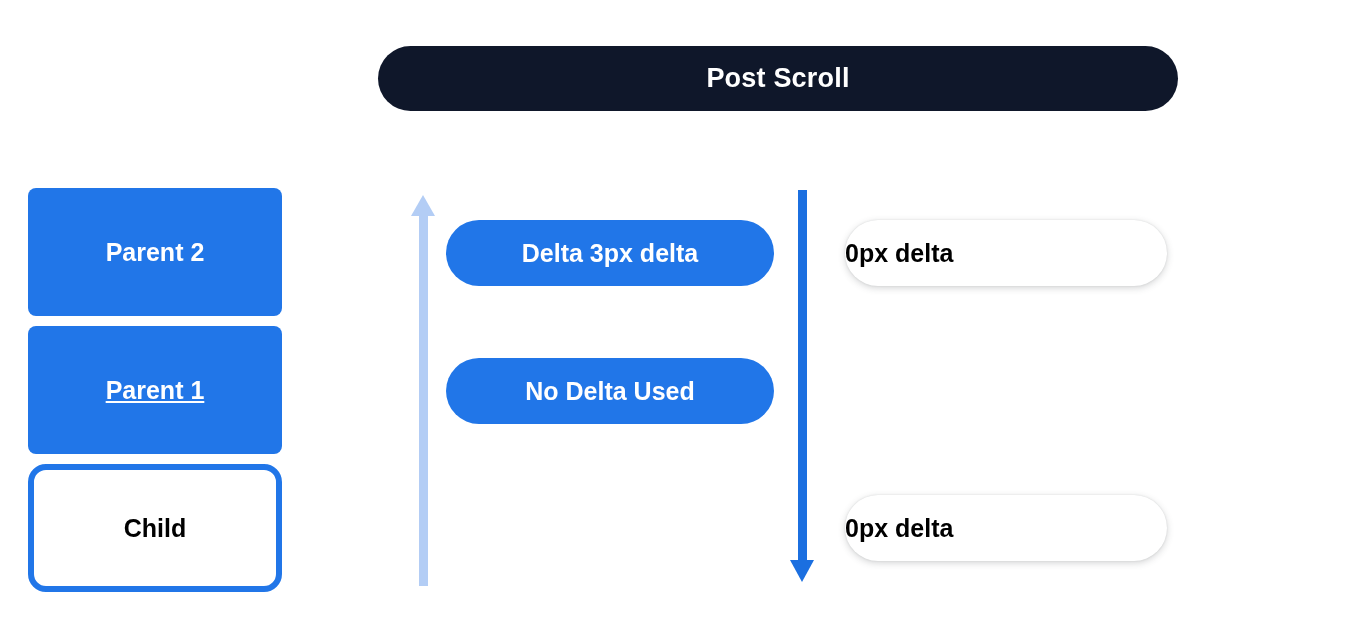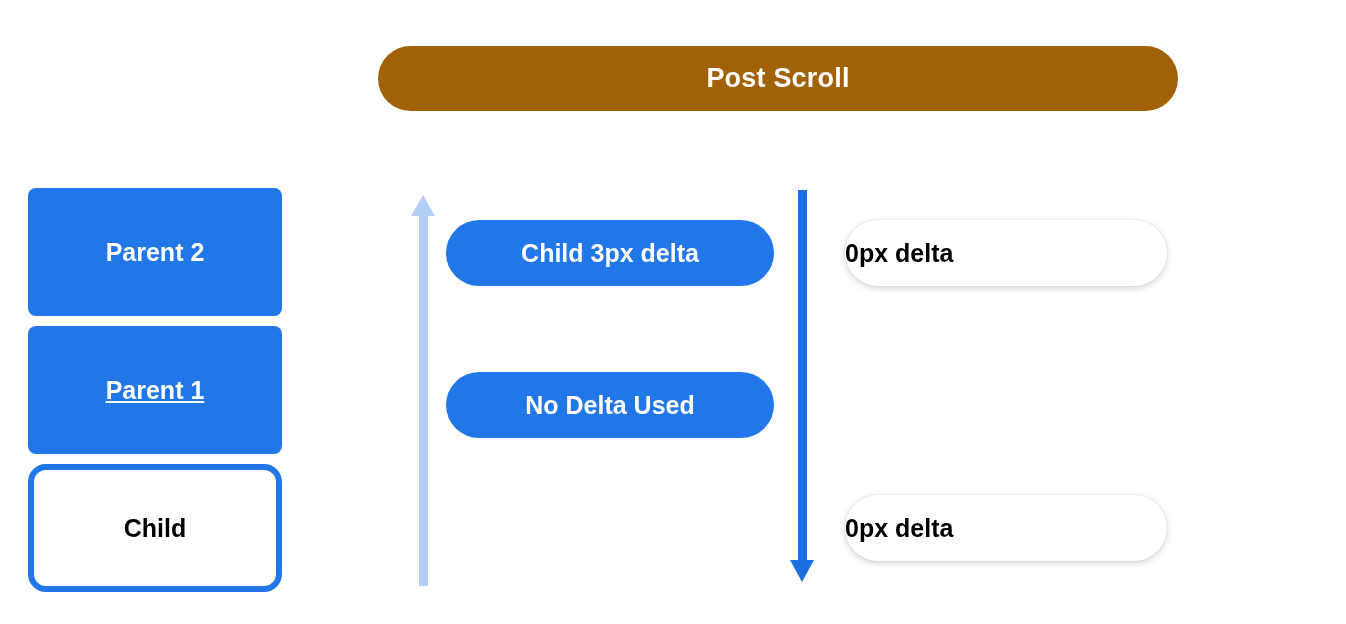--- a/index.html
+++ b/index.html
@@ -18,21 +18,21 @@
     overflow: hidden;
   }
 
   
   .header-pill {
     position: absolute;
     left: 378px;
     top: 46px;
     width: 800px;
     height: 65px;
-    background: #a16207;
+    background: #0f172a;
     border-radius: 33px;
     display: flex;
     align-items: center;
     justify-content: center;
     color: #ffffff;
     font-size: 27px;
     font-weight: bold;
     letter-spacing: 0.2px;
   }
 
@@ -78,21 +78,21 @@
     background: #2176e8;
     border-radius: 33px;
     display: flex;
     align-items: center;
     justify-content: center;
     color: #ffffff;
     font-size: 25px;
     font-weight: bold;
   }
   .center-row-1 { top: 220px; }
-  .center-row-2 { top: 372px; }
+  .center-row-2 { top: 358px; }
 
   
   .right-pill {
     position: absolute;
     left: 845px;
     width: 322px;
     height: 66px;
     background: #ffffff;
     border-radius: 33px;
     display: flex;
@@ -131,21 +131,21 @@
     <polygon points="18,7 30,28 6,28" fill="#b3cdf5"></polygon>
     <rect x="14" y="26" width="9" height="372" fill="#b3cdf5"></rect>
   </svg>
 
   <svg class="arrow" style="left:784px; top:188px;" width="40" height="400" viewBox="0 0 40 400">
     <rect x="14" y="2" width="9" height="372" fill="#1b6fe0"></rect>
     <polygon points="18,394 6,372 30,372" fill="#1b6fe0"></polygon>
   </svg>
 
   <div class="center-pill center-row-1">
-    <span>Child 3px delta</span>
+    <span>Delta 3px delta</span>
   </div>
 
   <div class="center-pill center-row-2">
     <span>No Delta Used</span>
   </div>
 
   <div class="right-pill right-row-1">
     <span>0px delta</span>
   </div>
 

